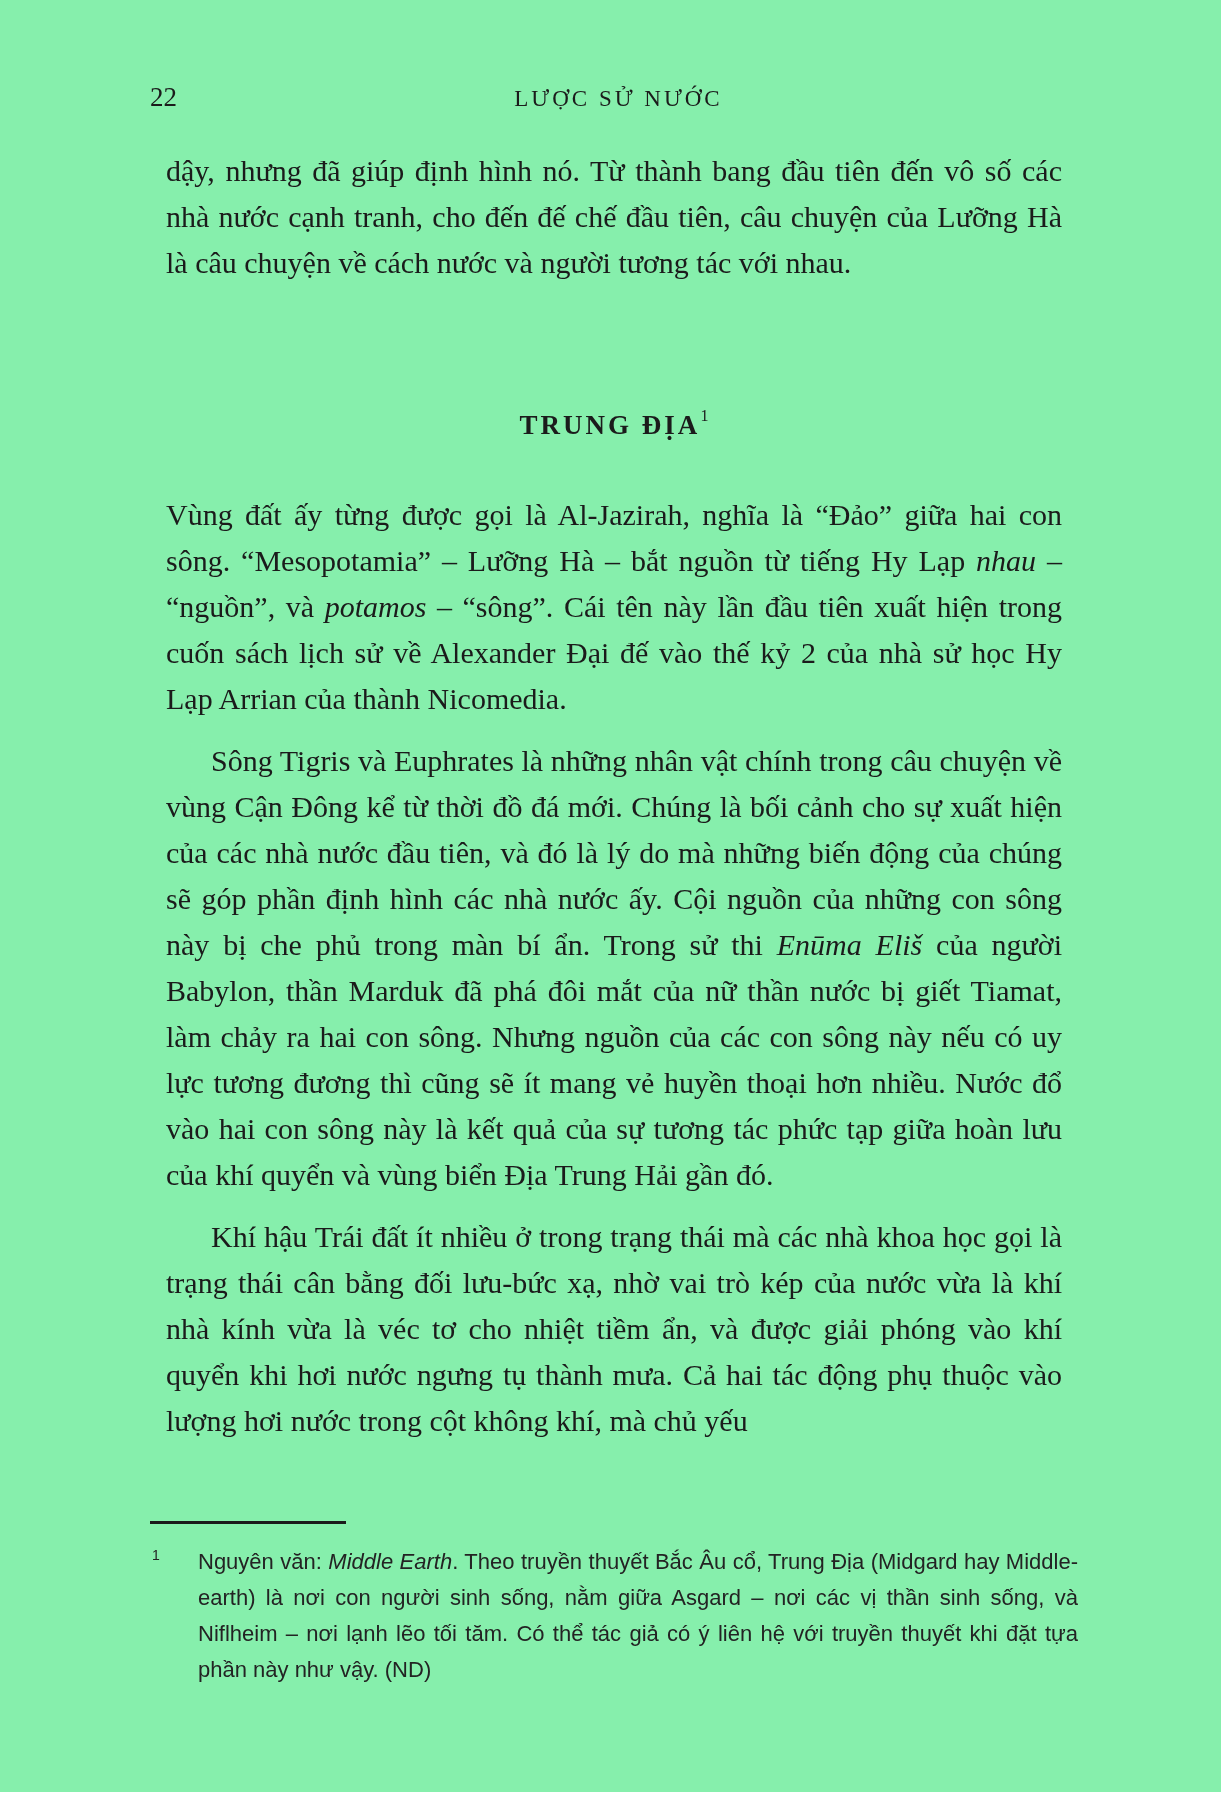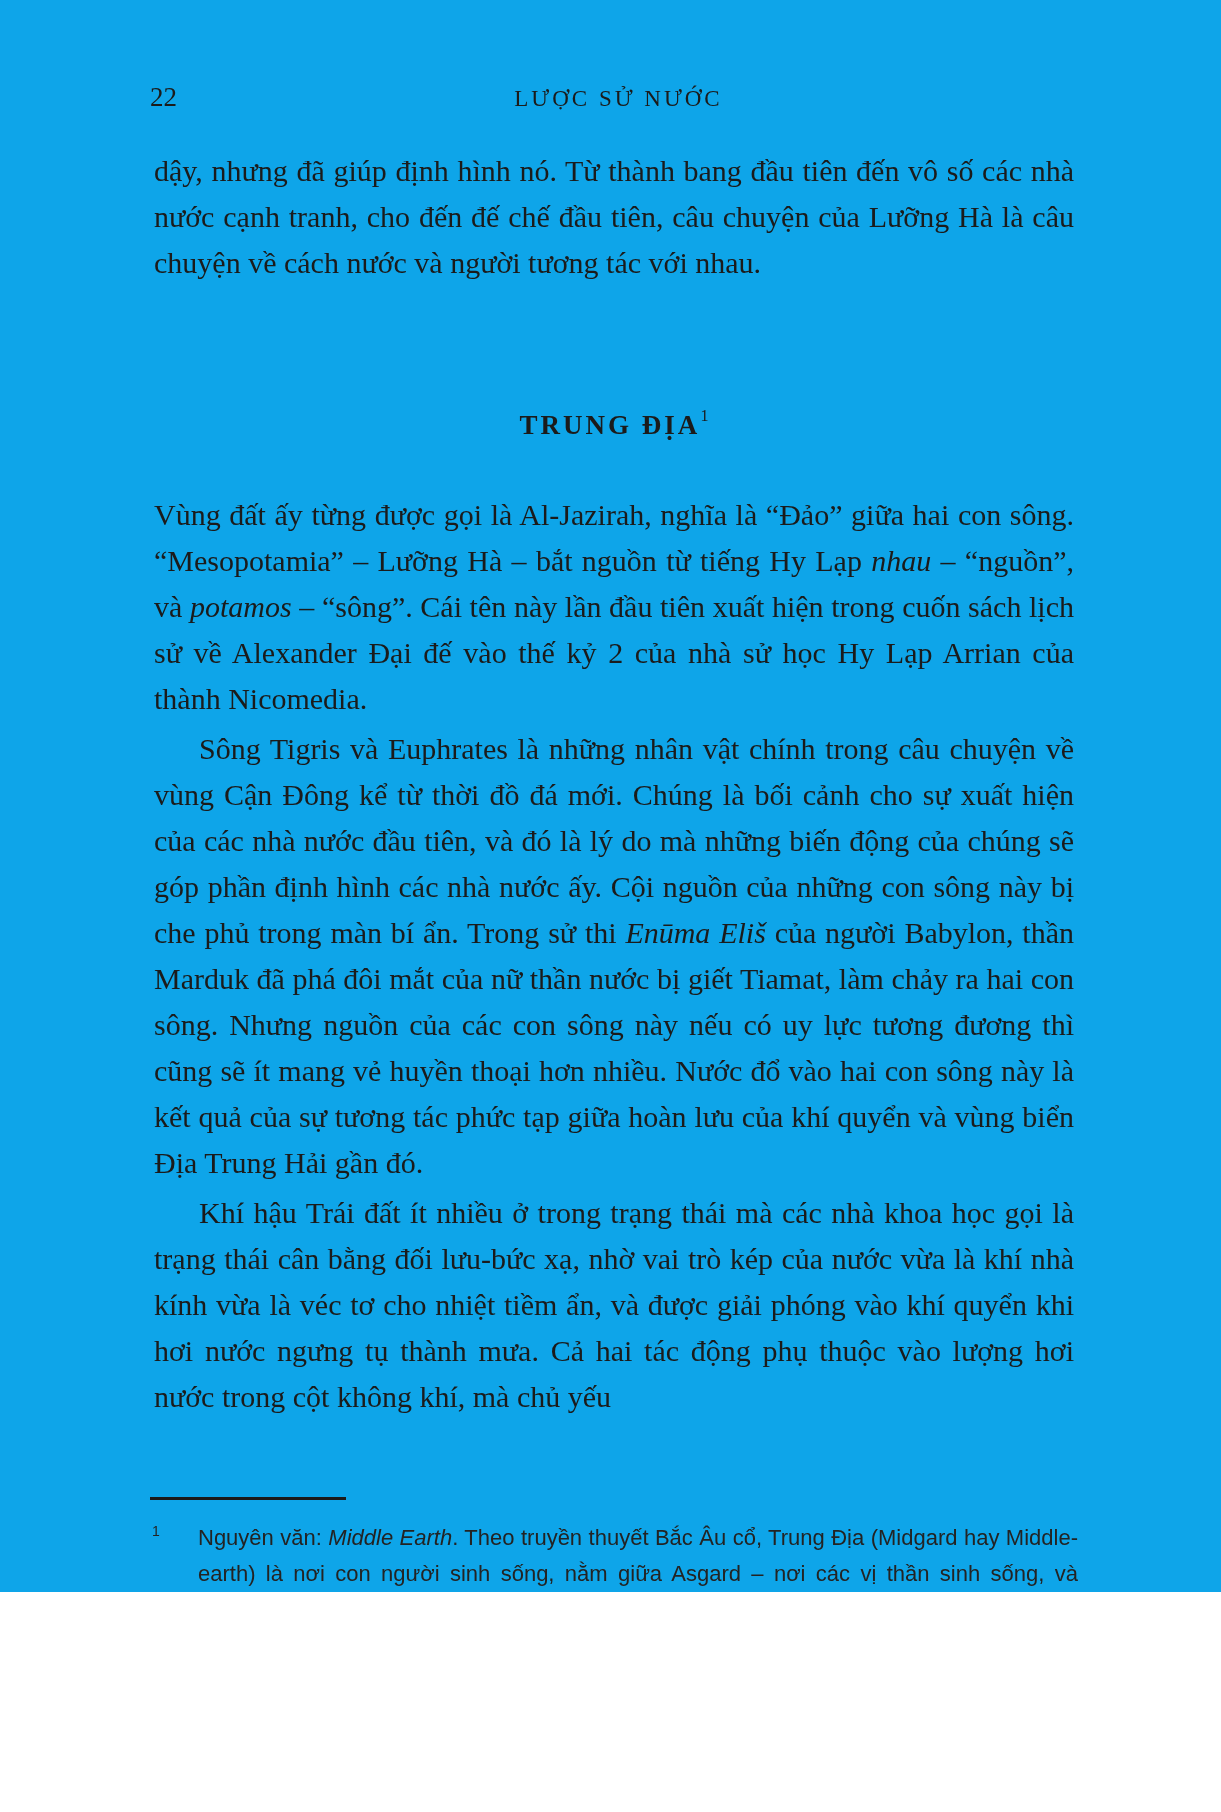--- a/index.html
+++ b/index.html
@@ -1,38 +1,38 @@
 <!DOCTYPE html>
 <html lang="vi"><head>
 <meta charset="utf-8">
 <style>
   html, body { margin: 0; padding: 0; background: #ffffff; }
   .page {
     position: relative;
     width: 1221px;
-    height: 1592px;
-    background: #0ea5e9;
+    height: 1792px;
+    background: #86efac;
     color: #1b1b1b;
     font-family: "Liberation Serif", serif;
     overflow: hidden;
   }
   
   .pagehead { position: absolute; top: 82px; left: 150px; right: 143px; height: 34px; }
   .pagenum  { position: absolute; left: 0; top: 0; font-size: 27px; line-height: 30px; }
   .runtitle {
     position: absolute; left: 9px; right: 0; top: 3px;
     text-align: center; font-size: 23px; letter-spacing: 3px; line-height: 28px;
     white-space: nowrap;
   }
   
   .content {
     position: absolute; top: 0; left: 150px; width: 928px;
     font-size: 30px; line-height: 46px; text-align: justify;
   }
-  .para { margin: 4px; }
+  .para { margin: 16px; }
   .p-cont { margin-top: 148px; }
   .indent { text-indent: 45px; }
   .section-heading {
     margin: 120px 0 48px 0;
     text-align: center; text-indent: 0;
     font-size: 27px; font-weight: 600; letter-spacing: 3px; line-height: 38px; font-family: Liberation Serif, serif;
   }
   .section-heading sup {
     font-size: 16px; font-weight: 400; letter-spacing: 0;
     position: relative; top: -3px; vertical-align: super; line-height: 0;

